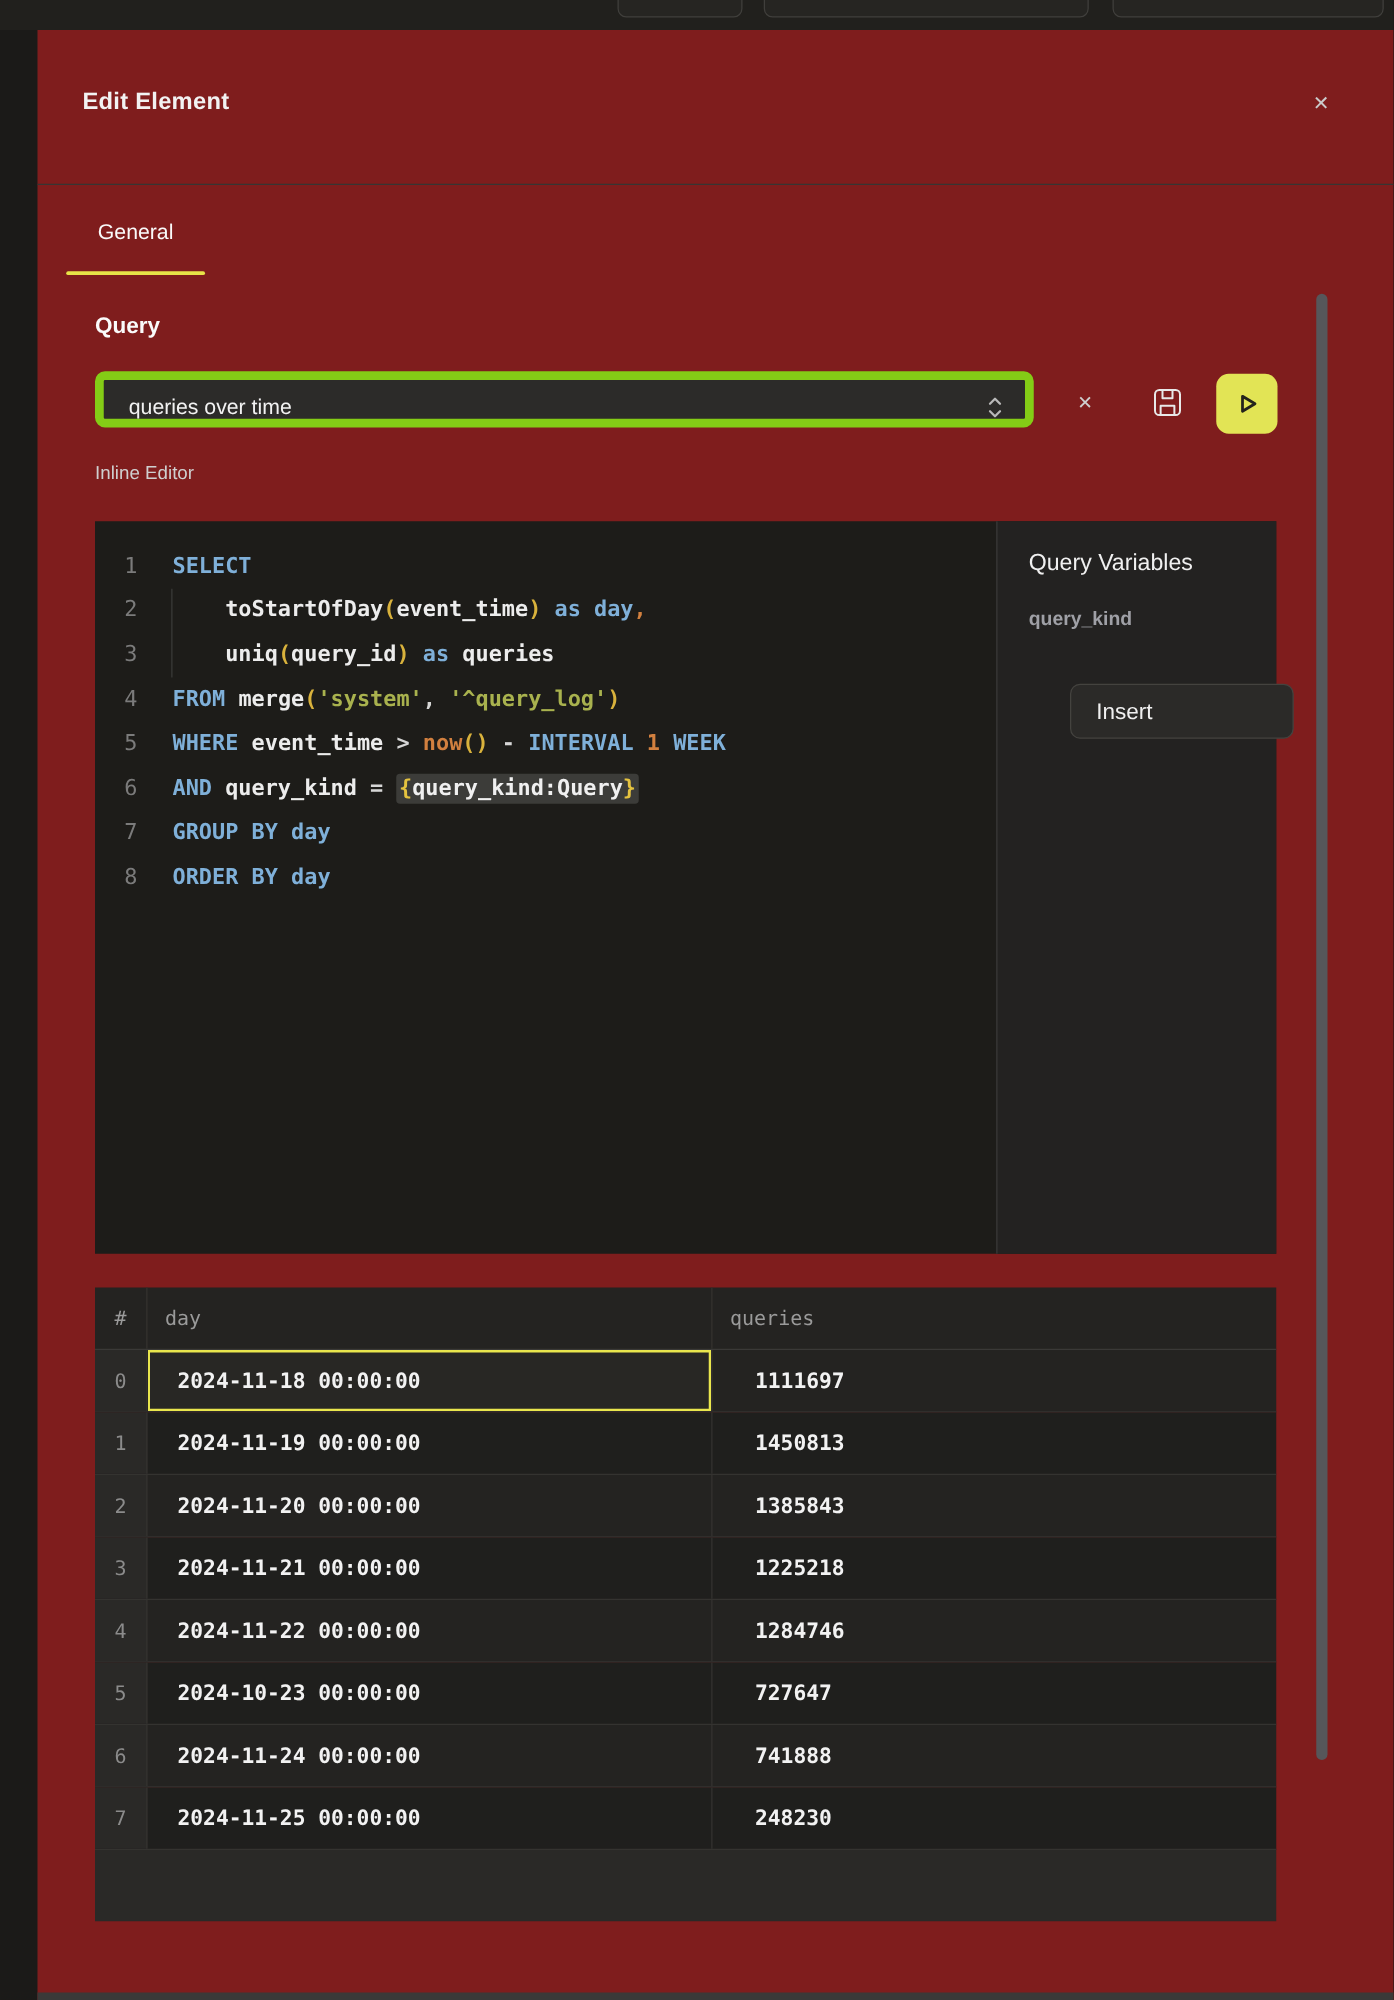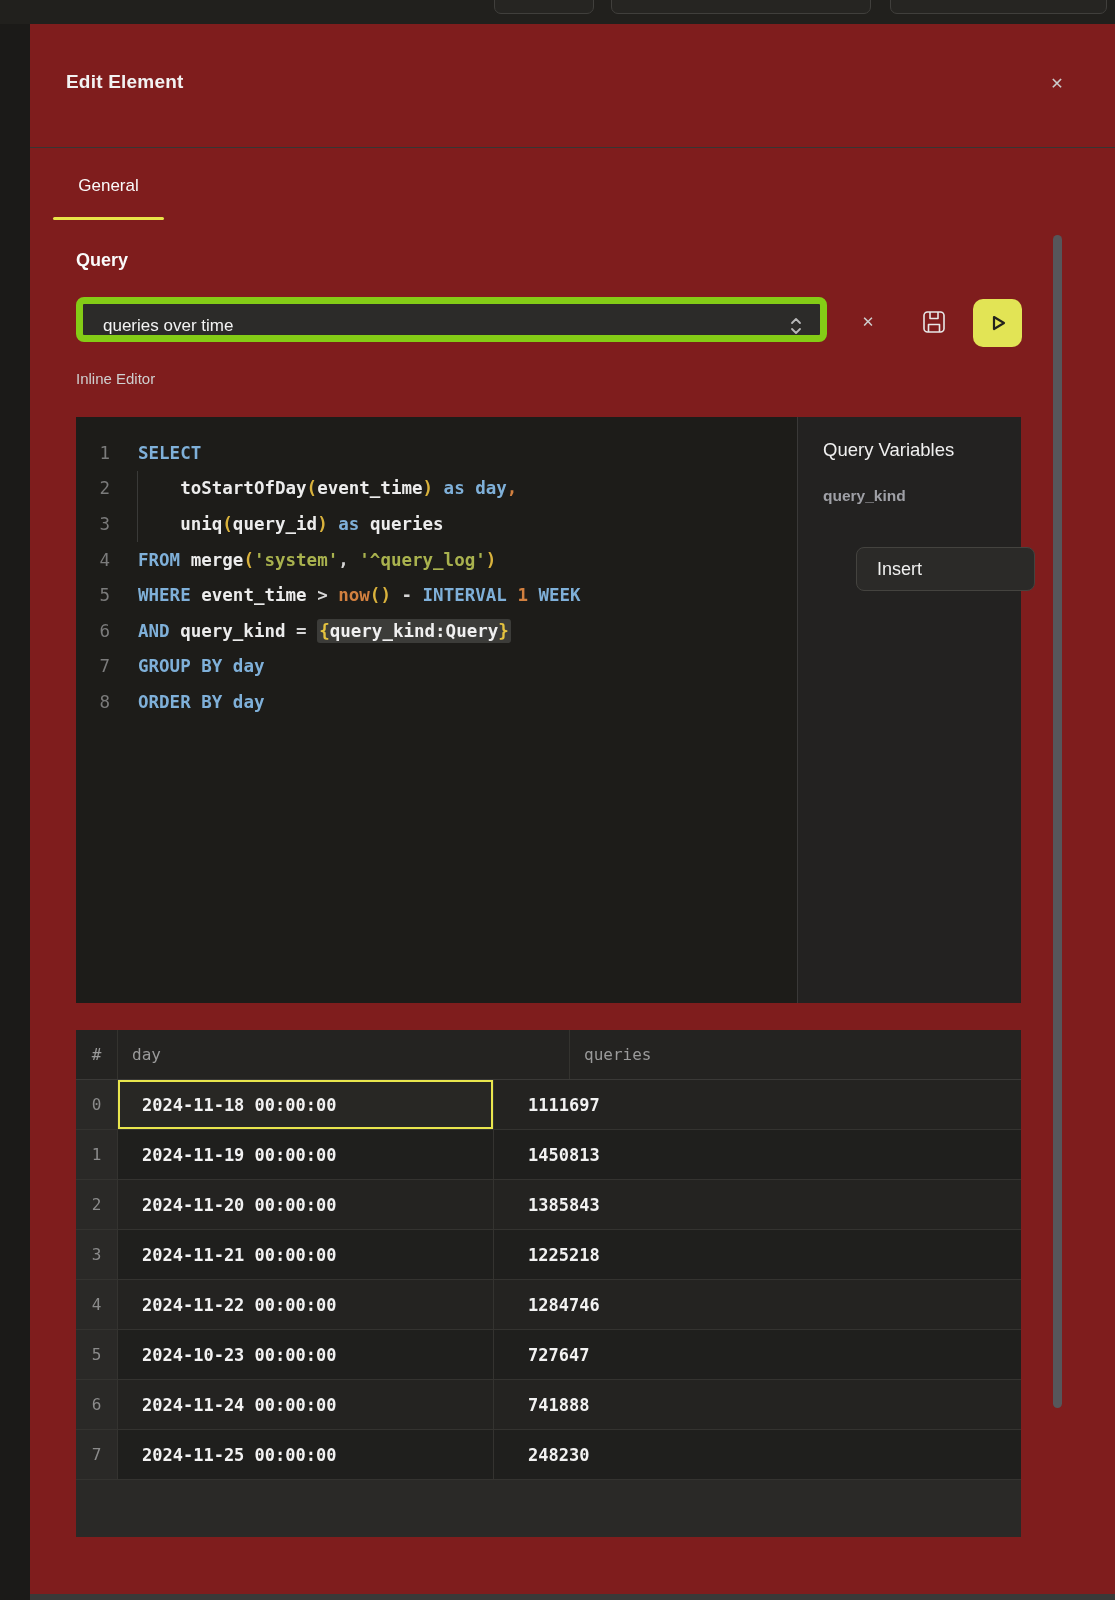--- a/index.html
+++ b/index.html
@@ -74,21 +74,21 @@
   .t-head .h-idx{width:42px;display:flex;align-items:center;justify-content:center;border-right:1px solid #34332f;box-sizing:border-box;}
   .t-head .h-day{width:452px;display:flex;align-items:center;padding-left:14px;border-right:1px solid #34332f;box-sizing:border-box;}
   .t-head .h-q{flex:1;display:flex;align-items:center;padding-left:14px;}
   .t-row{display:flex;height:49px;border-bottom:1px solid #343330;cursor:default;}
   .t-row.even{background:#242321;}
   .t-row.odd{background:#1f1f1d;}
   .t-gutter{width:42px;flex:none;background:#2a2927;display:flex;align-items:center;justify-content:center;
             color:#8b8b8b;font-size:16px;border-right:1px solid #343330;box-sizing:border-box;}
   .t-cell{display:flex;align-items:center;padding-left:14px;box-sizing:border-box;
           color:#f2f2f2;font-size:17px;font-weight:700;}
-  .t-cell.day{width:376px;border-right:1px solid #343330;padding-left:24px;}
+  .t-cell.day{width:452px;border-right:1px solid #343330;padding-left:24px;}
   .t-cell.queries{flex:1;margin-left:20px;}
   .t-cell.selected{box-shadow:inset 0 0 0 2px var(--sel-border,#e9e64d);background:#282724;}
   .t-footer{height:57px;background:#2a2927;}
 
   .scroll-thumb{position:absolute;left:1023px;top:211px;width:9px;height:1173px;border-radius:5px;background:#56565a;}
   .bottom-strip{position:absolute;left:0;top:1570px;width:1085px;height:6px;background:#3a3938;}
 </style>
 </head>
 <body>
 

